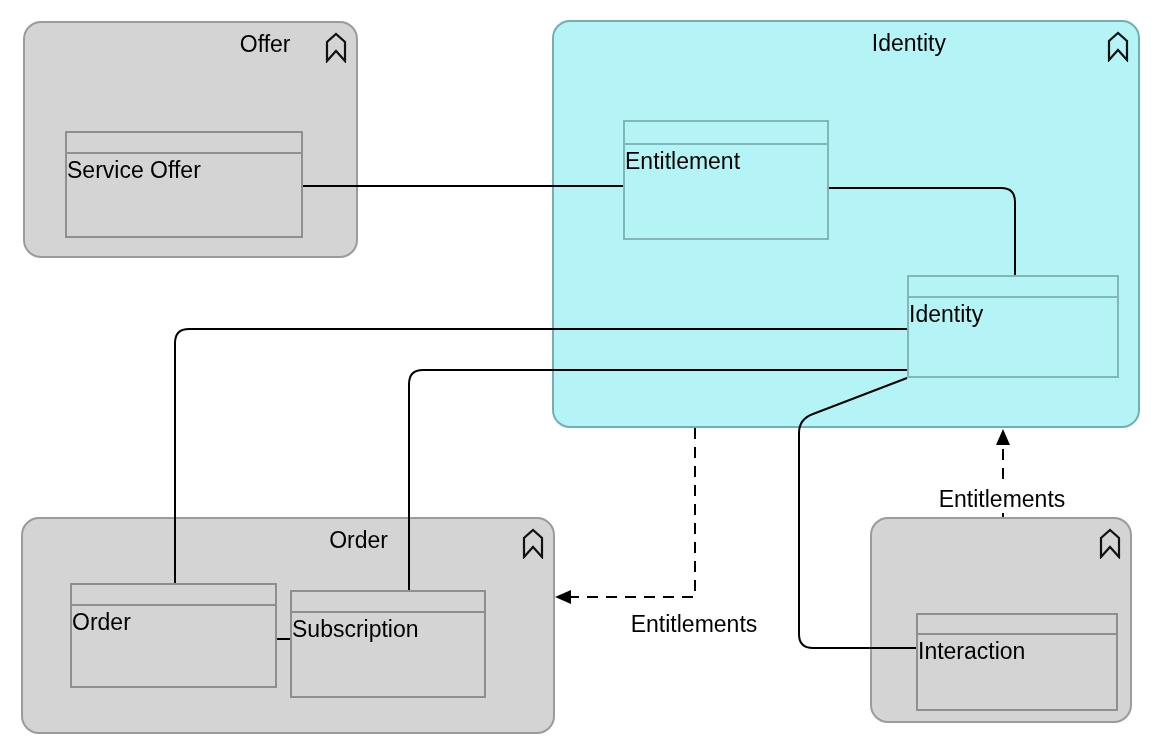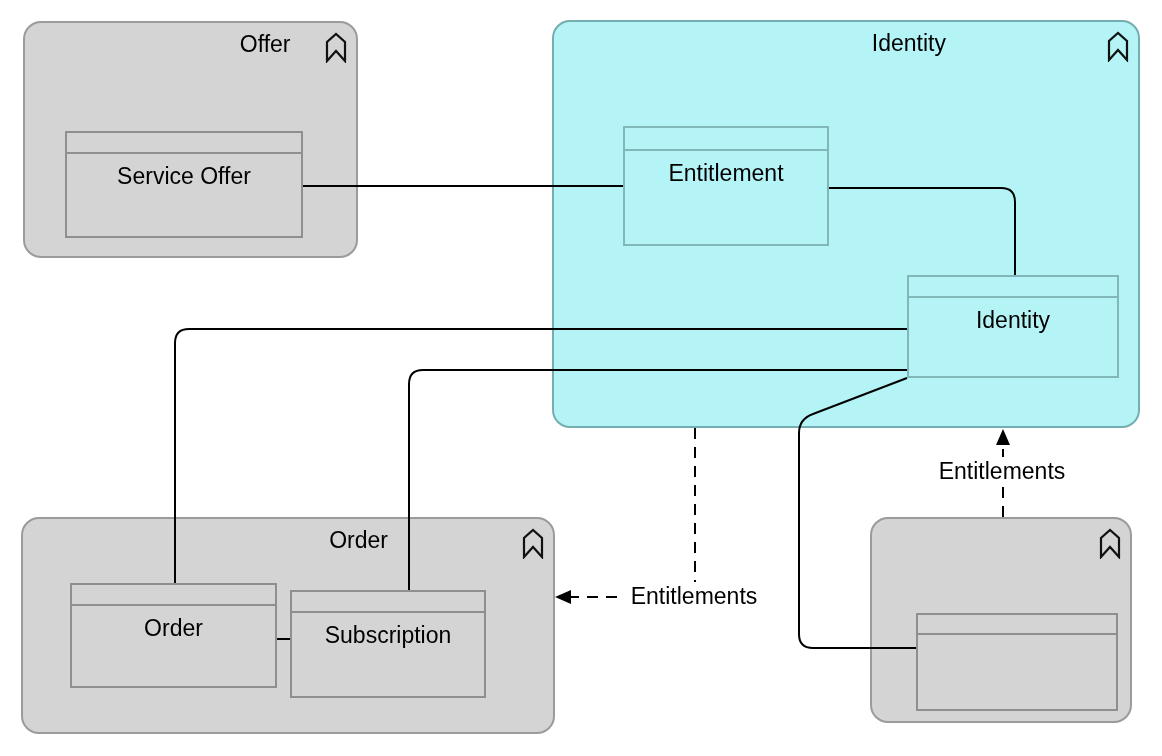--- a/index.html
+++ b/index.html
@@ -11,25 +11,25 @@
   .group{
     position:absolute;border:2px solid;border-radius:18px;box-sizing:border-box;z-index:1;
   }
   .group-title{
     position:absolute;top:8px;left:50%;transform:translateX(-50%);
     width:200px;text-align:right;font-size:23px;line-height:27px;
   }
   .g-icon{position:absolute;top:8px;right:7px;width:26px;height:32px;display:block;}
   .cbox{position:absolute;border:2px solid;box-sizing:border-box;z-index:4;}
   .cbox-header{box-sizing:border-box;border-bottom:2px solid;width:100%;}
-  .cbox-label{text-align:center;font-size:23px;line-height:27px;margin-top:9px;white-space:nowrap;}
+  .cbox-label{font-size:23px;line-height:27px;margin-top:3px;white-space:nowrap;}
   #wires{position:absolute;left:0;top:0;z-index:3;pointer-events:none;}
   .conn-label{
     position:absolute;z-index:6;background:#ffffff;font-size:23px;line-height:26px;
-    padding:1px 6px;transform:translate(-50%,-50%);white-space:nowrap;
+    padding:1px 6px;transform:translate(-50%,-50%);white-space:nowrap;margin-top:28px;
   }
 </style>
 </head>
 <body>
 
 <div id="canvas">
   <svg id="wires" width="1162" height="756" viewBox="0 0 1162 756">
       <path d="M303,186 L623,186" fill="none" stroke="#000000" stroke-width="2"></path>
       <path d="M829,188 L1001,188 Q1015,188 1015,202 L1015,275" fill="none" stroke="#000000" stroke-width="2"></path>
       <path d="M907,329 L189,329 Q175,329 175,343 L175,583" fill="none" stroke="#000000" stroke-width="2"></path>
@@ -61,34 +61,35 @@
     </div>
     <div class="group" style="left: 870px; top: 517px; width: 262px; height: 206px; background: rgb(212, 212, 212); border-color: rgb(155, 155, 155);">
       <span class="g-icon"><svg viewBox="0 0 26 32" width="26" height="32">
           <path d="M4 30 L4 11 L13 3 L22 11 L22 30 L13 20 Z" fill="none" stroke="#111111" stroke-width="2.2"></path>
         </svg></span>
     </div>
     <div class="cbox" style="left: 65px; top: 131px; width: 238px; height: 107px; background: rgb(212, 212, 212); border-color: rgb(143, 143, 143);">
       <div class="cbox-header" style="height: 21px; border-color: rgb(143, 143, 143);"></div>
       <div class="cbox-label">Service Offer</div>
     </div>
-    <div class="cbox" style="left: 623px; top: 126px; width: 206px; height: 120px; background: rgb(181, 244, 246); border-color: rgb(130, 183, 185);">
+    <div class="cbox" style="left: 623px; top: 120px; width: 206px; height: 120px; background: rgb(181, 244, 246); border-color: rgb(130, 183, 185);">
       <div class="cbox-header" style="height: 23px; border-color: rgb(130, 183, 185);"></div>
       <div class="cbox-label">Entitlement</div>
     </div>
     <div class="cbox" style="left: 907px; top: 275px; width: 212px; height: 103px; background: rgb(181, 244, 246); border-color: rgb(130, 183, 185);">
       <div class="cbox-header" style="height: 21px; border-color: rgb(130, 183, 185);"></div>
       <div class="cbox-label">Identity</div>
     </div>
     <div class="cbox" style="left: 70px; top: 583px; width: 207px; height: 105px; background: rgb(212, 212, 212); border-color: rgb(143, 143, 143);">
       <div class="cbox-header" style="height: 21px; border-color: rgb(143, 143, 143);"></div>
       <div class="cbox-label">Order</div>
     </div>
     <div class="cbox" style="left: 290px; top: 590px; width: 196px; height: 108px; background: rgb(212, 212, 212); border-color: rgb(143, 143, 143);">
       <div class="cbox-header" style="height: 21px; border-color: rgb(143, 143, 143);"></div>
       <div class="cbox-label">Subscription</div>
     </div>
     <div class="cbox" style="left: 916px; top: 613px; width: 202px; height: 98px; background: rgb(212, 212, 212); border-color: rgb(143, 143, 143);">
       <div class="cbox-header" style="height: 20px; border-color: rgb(143, 143, 143);"></div>
+      <div class="cbox-label">Interaction</div>
     </div>
     <div class="conn-label" style="left: 694px; top: 596px; background: rgb(255, 255, 255);">Entitlements</div>
     <div class="conn-label" style="left: 1002px; top: 471px; background: rgb(255, 255, 255);">Entitlements</div>
   </div>
 
 </body></html>

